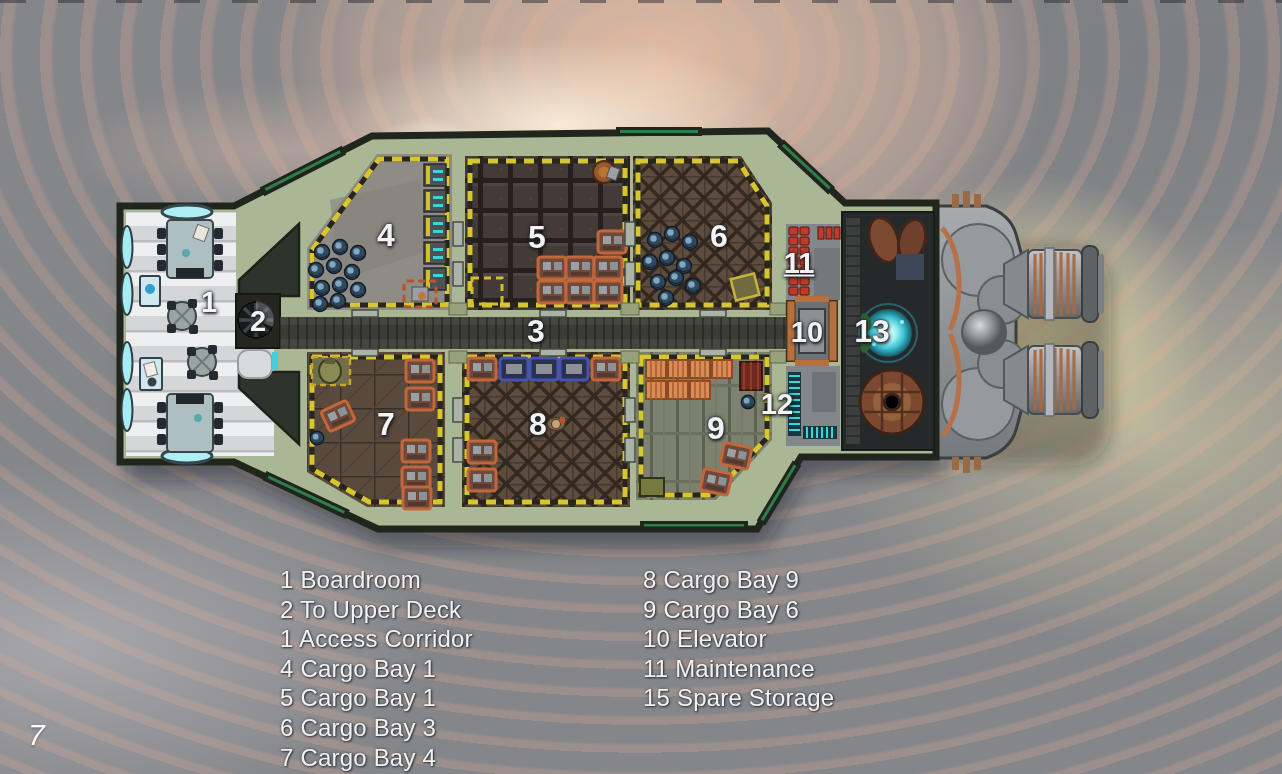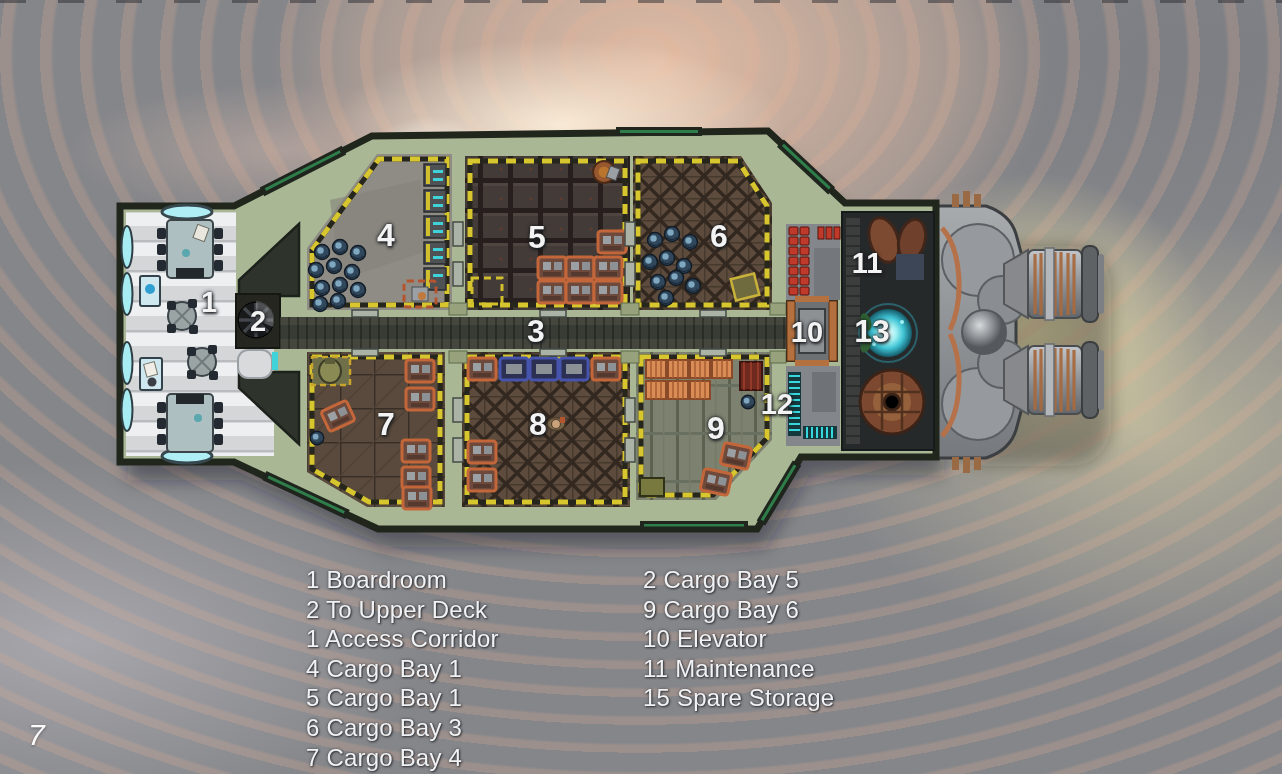--- a/index.html
+++ b/index.html
@@ -22,21 +22,21 @@
   svg{position:absolute;left:0;top:0}
   .hz-b{fill:none;stroke:#26261c;stroke-width:5}
   .hz-y{fill:none;stroke:#d8c62e;stroke-width:5;stroke-dasharray:10 8}
   .map-num{position:absolute;transform:translate(-50%,-50%);
     font-size:32px;font-weight:600;color:#f3f3f4;
     text-shadow:0 0 4px rgba(25,28,32,.95),0 0 2px rgba(25,28,32,.9),1px 2px 3px rgba(25,28,32,.8);}
   .map-num.small{font-size:29px}
   .legend-col{position:absolute;top:565px;font-size:24px;color:#f1f2f4;
     line-height:29.6px;letter-spacing:.2px;
     text-shadow:1px 1px 2px rgba(42,44,50,.9),0 0 3px rgba(42,44,50,.7);}
-  #legend-col1{left:306px}
+  #legend-col1{left:280px}
   #legend-col2{left:643px}
   .page-num{position:absolute;left:28px;top:718px;font-style:italic;
     font-size:30px;color:#fbfbfc;text-shadow:0 1px 3px rgba(55,55,60,.6)}
 </style>
 </head>
 <body>
 
 <div class="bg"></div>
 <div class="top-edge"></div>
 
@@ -531,35 +531,35 @@
   <span class="map-num small" style="left: 209px; top: 302px;">1</span>
   <span class="map-num small" style="left: 258px; top: 321px;">2</span>
   <span class="map-num" style="left: 536px; top: 331px;">3</span>
   <span class="map-num" style="left: 386px; top: 235px;">4</span>
   <span class="map-num" style="left: 537px; top: 237px;">5</span>
   <span class="map-num" style="left: 719px; top: 236px;">6</span>
   <span class="map-num" style="left: 386px; top: 424px;">7</span>
   <span class="map-num" style="left: 538px; top: 424px;">8</span>
   <span class="map-num" style="left: 716px; top: 428px;">9</span>
   <span class="map-num small" style="left: 807px; top: 332px;">10</span>
-  <span class="map-num small" style="left: 867px; top: 263px;">11</span>
+  <span class="map-num small" style="left: 799px; top: 263px; text-decoration: underline;">11</span>
   <span class="map-num small" style="left: 777px; top: 404px;">12</span>
   <span class="map-num" style="left: 872px; top: 331px;">13</span>
 </div>
 
 <div class="legend-col" id="legend-col1">
   <div>1 Boardroom</div>
   <div>2 To Upper Deck</div>
   <div>1 Access Corridor</div>
   <div>4 Cargo Bay 1</div>
   <div>5 Cargo Bay 1</div>
   <div>6 Cargo Bay 3</div>
   <div>7 Cargo Bay 4</div>
 </div>
 <div class="legend-col" id="legend-col2">
-  <div>2 Cargo Bay 5</div>
+  <div>8 Cargo Bay 9</div>
   <div>9 Cargo Bay 6</div>
   <div>10 Elevator</div>
   <div>11 Maintenance</div>
   <div>15 Spare Storage</div>
 </div>
 
 <div class="page-num">7</div>
 
 </body></html>

